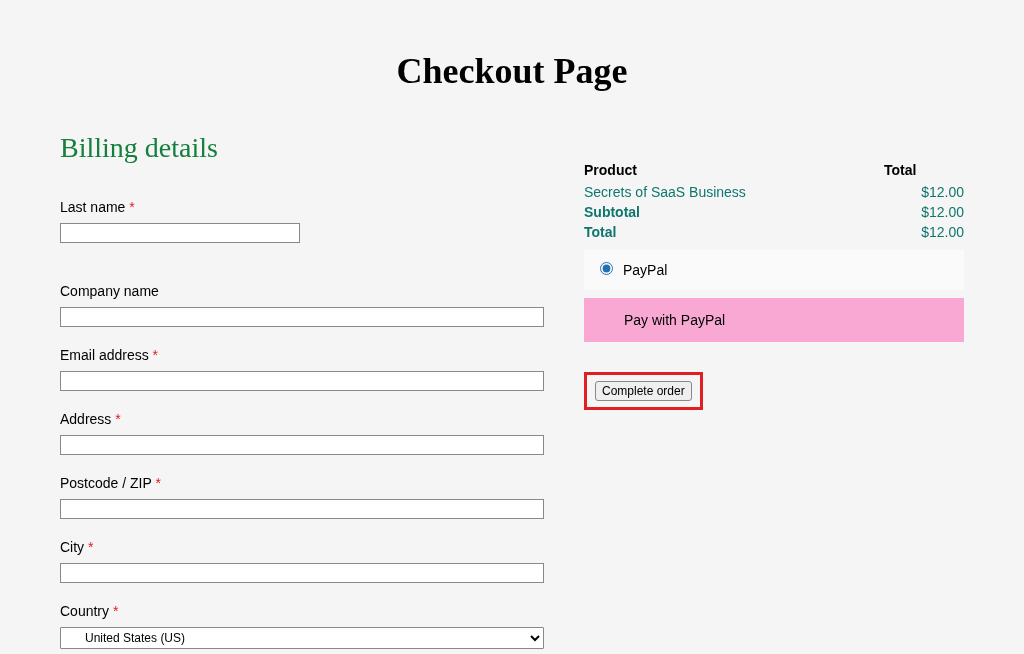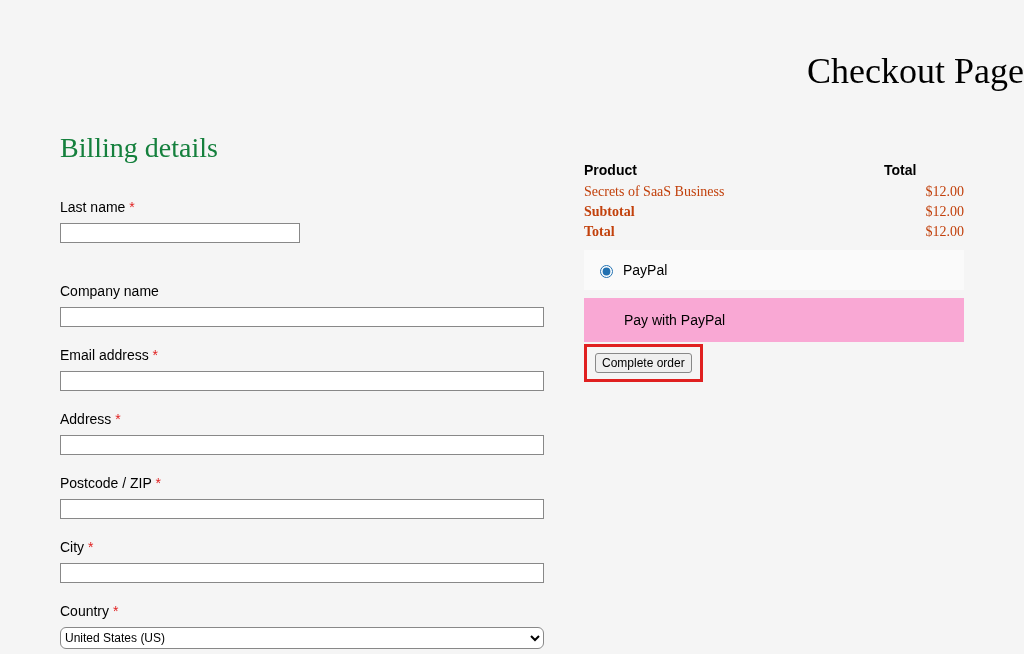--- a/index.html
+++ b/index.html
@@ -9,23 +9,23 @@
     }
     body {
       font-family: -apple-system, BlinkMacSystemFont, "Segoe UI", Helvetica, Arial, sans-serif;
       background: #f5f5f5;
       width: 1024px;
       height: 654px;
       overflow: hidden;
     }
     .page-title {
       font-family: Georgia, "Times New Roman", serif;
-      font-weight: 400;
+      font-weight: 700;
       font-size: 36px;
-      text-align: right;
+      text-align: center;
       padding: 50px 0 40px 0;
       color: #000;
     }
     .container {
       display: flex;
       padding: 0 60px;
       gap: 40px;
     }
     .billing-column {
       flex: 1;
@@ -70,78 +70,77 @@
       font-size: 13px;
     }
     .form-input.narrow {
       width: 240px;
     }
     .form-select {
       width: 100%;
       height: 22px;
       border: 1px solid #888;
       background: #fff;
-      padding: 1px 0;
+      padding: 1px 20px;
       font-size: 12px;
-      border-radius: 6px;
+      border-radius: 1px;
     }
     .order-table {
       width: 100%;
       border-collapse: collapse;
       font-size: 14px;
       margin-top: 28px;
     }
     .order-table th {
       text-align: left;
       font-weight: 700;
       padding: 2px 0 4px 0;
       color: #000;
     }
     .order-table th.right {
       text-align: left;
       width: 80px;
     }
     .order-table td {
       padding: 2px 0;
-      color: #c2410c;
-      font-family: Liberation Serif, serif;
+      color: #0f766e;
     }
     .order-table td.right {
       text-align: right;
     }
     .order-table .bold {
       font-weight: 700;
     }
     .payment-box {
       background: #fafafa;
       padding: 12px 16px;
       margin-top: 8px;
     }
     .payment-option {
       display: flex;
-      align-items: flex-end;
+      align-items: flex-start;
       gap: 10px;
       font-size: 14px;
     }
     .payment-radio {
       width: 13px;
       height: 13px;
       accent-color: #2271b1;
     }
     .payment-desc-box {
       background: #f9a8d4;
       padding: 14px 16px 14px 40px;
       margin-top: 8px;
       font-size: 14px;
     }
     .complete-order-wrapper {
       display: inline-block;
       border: 3px solid #e02020;
       padding: 6px 8px;
-      margin-top: 2px;
+      margin-top: 30px;
       background: transparent;
     }
     .complete-order-btn {
       font-size: 12px;
       padding: 2px 6px;
       border: 1px solid #888;
       background: #efefef;
       border-radius: 3px;
       cursor: pointer;
     }

